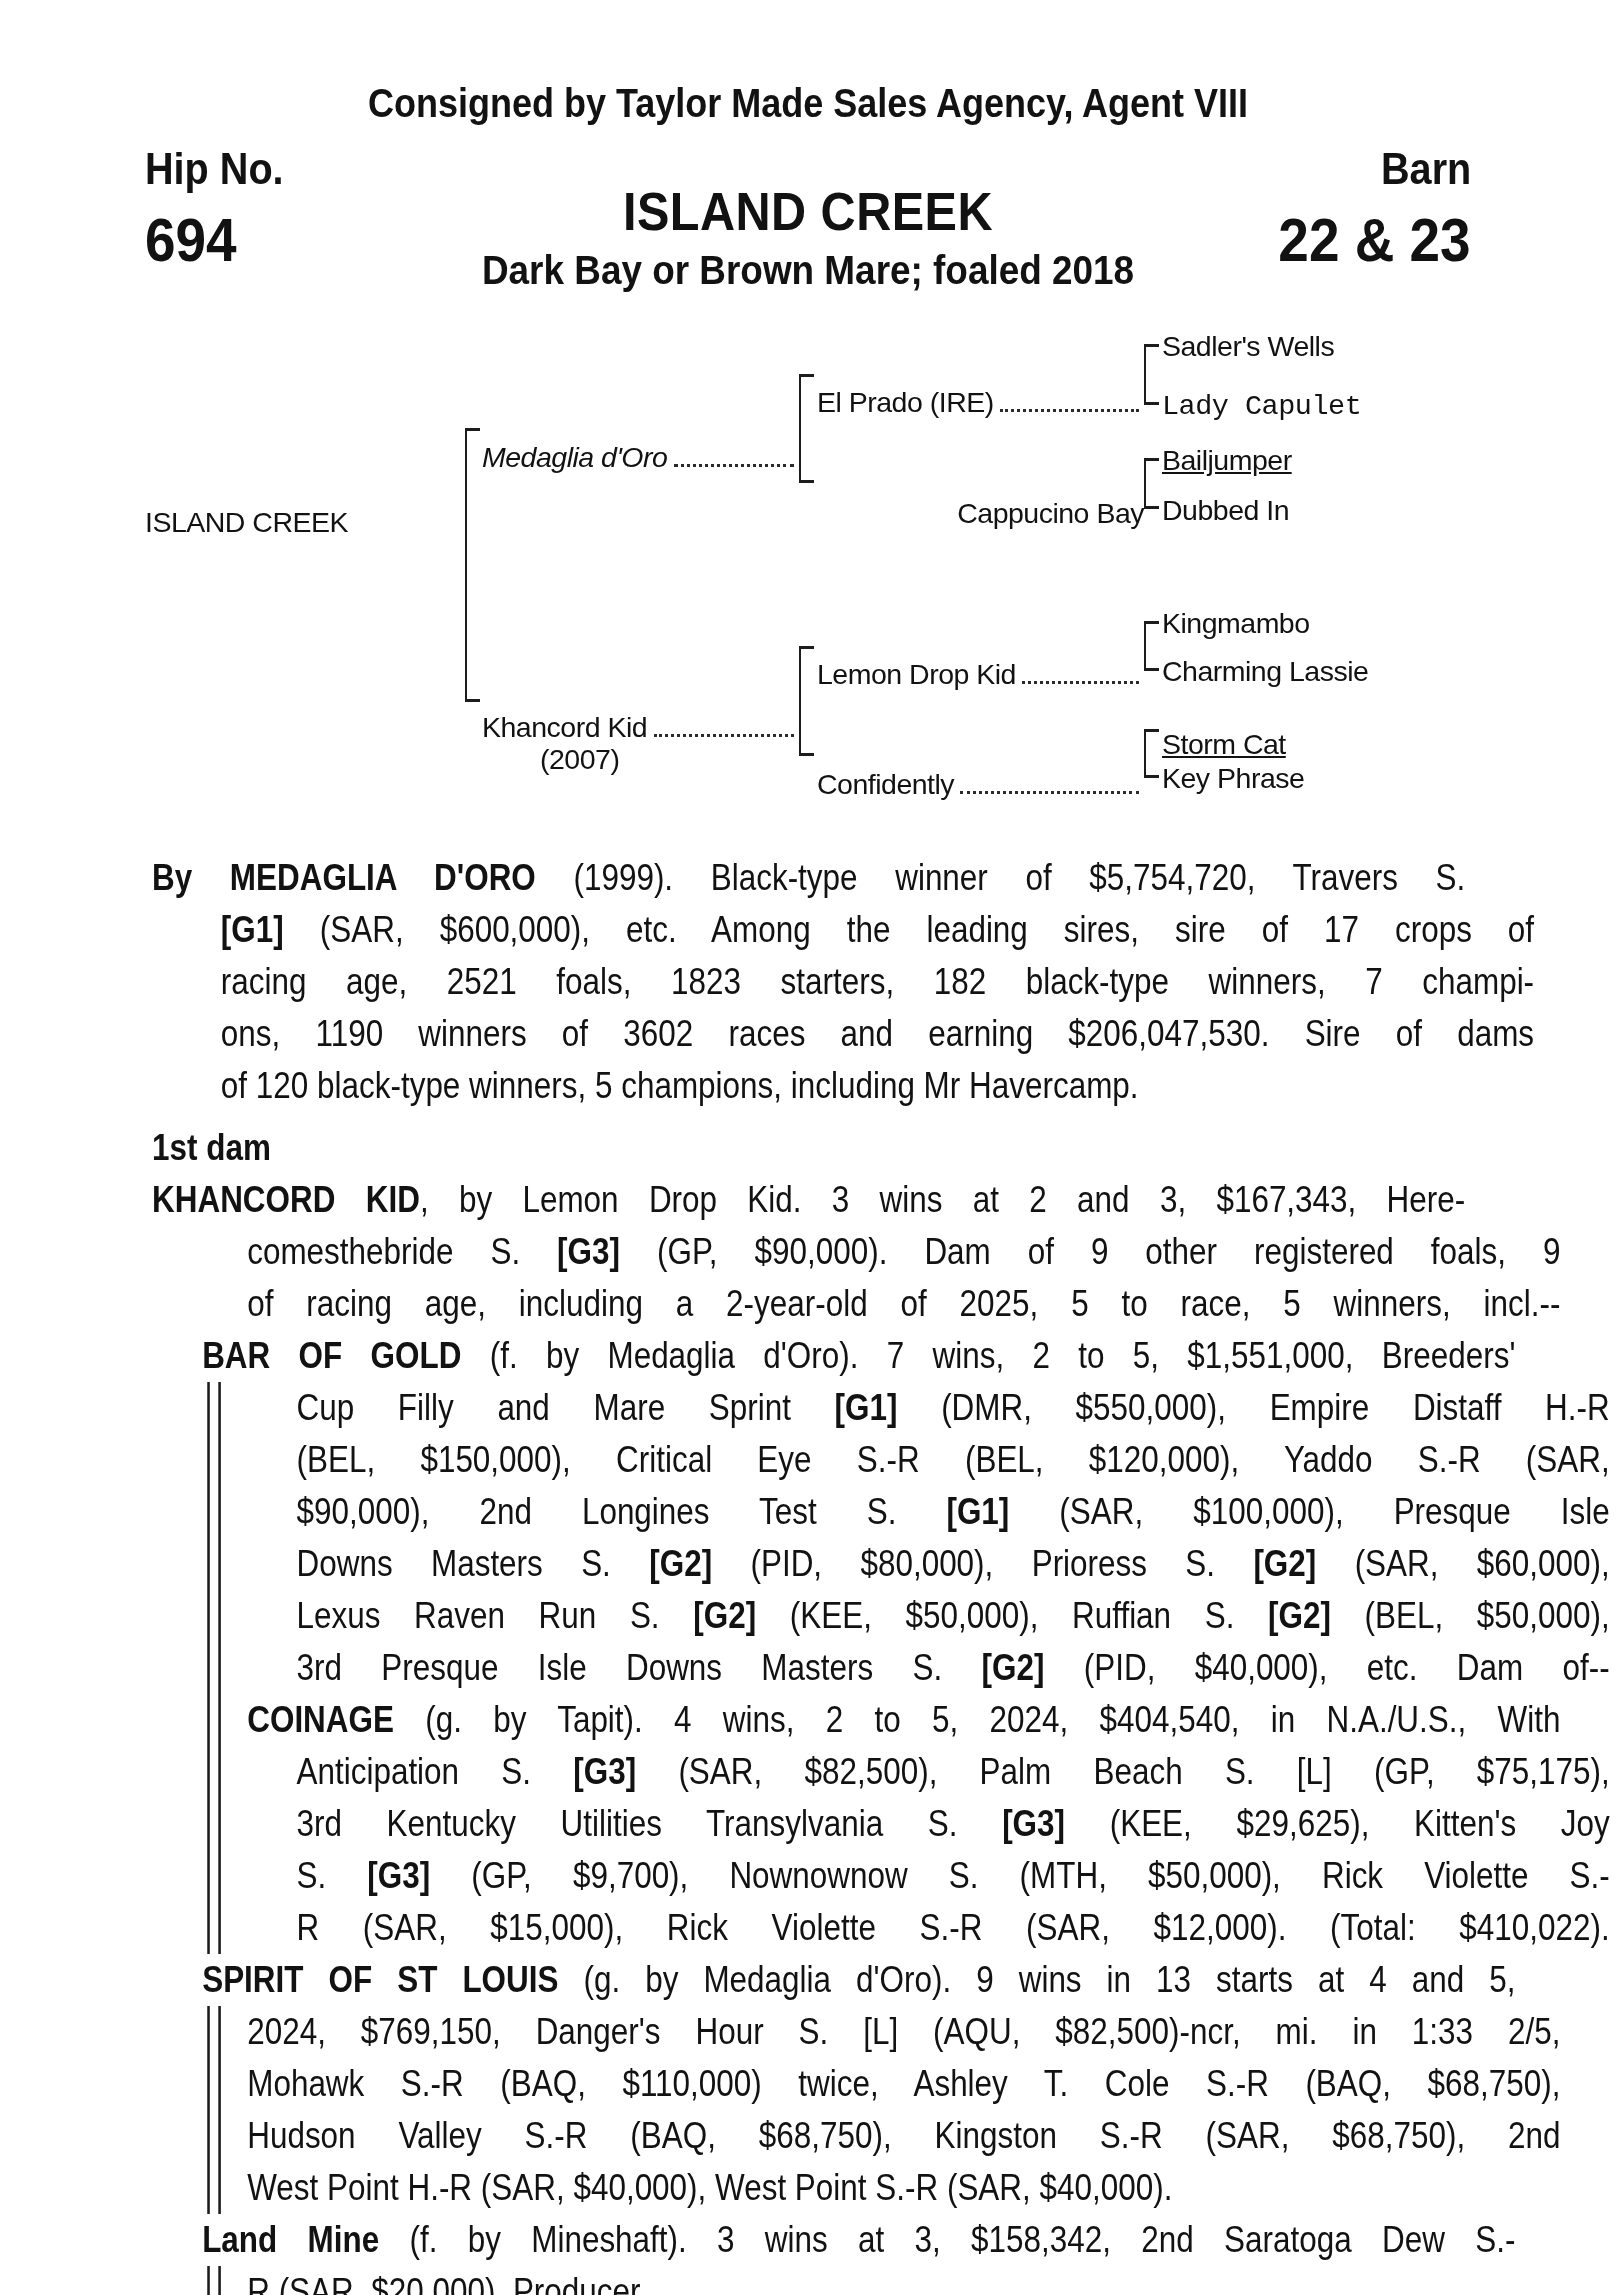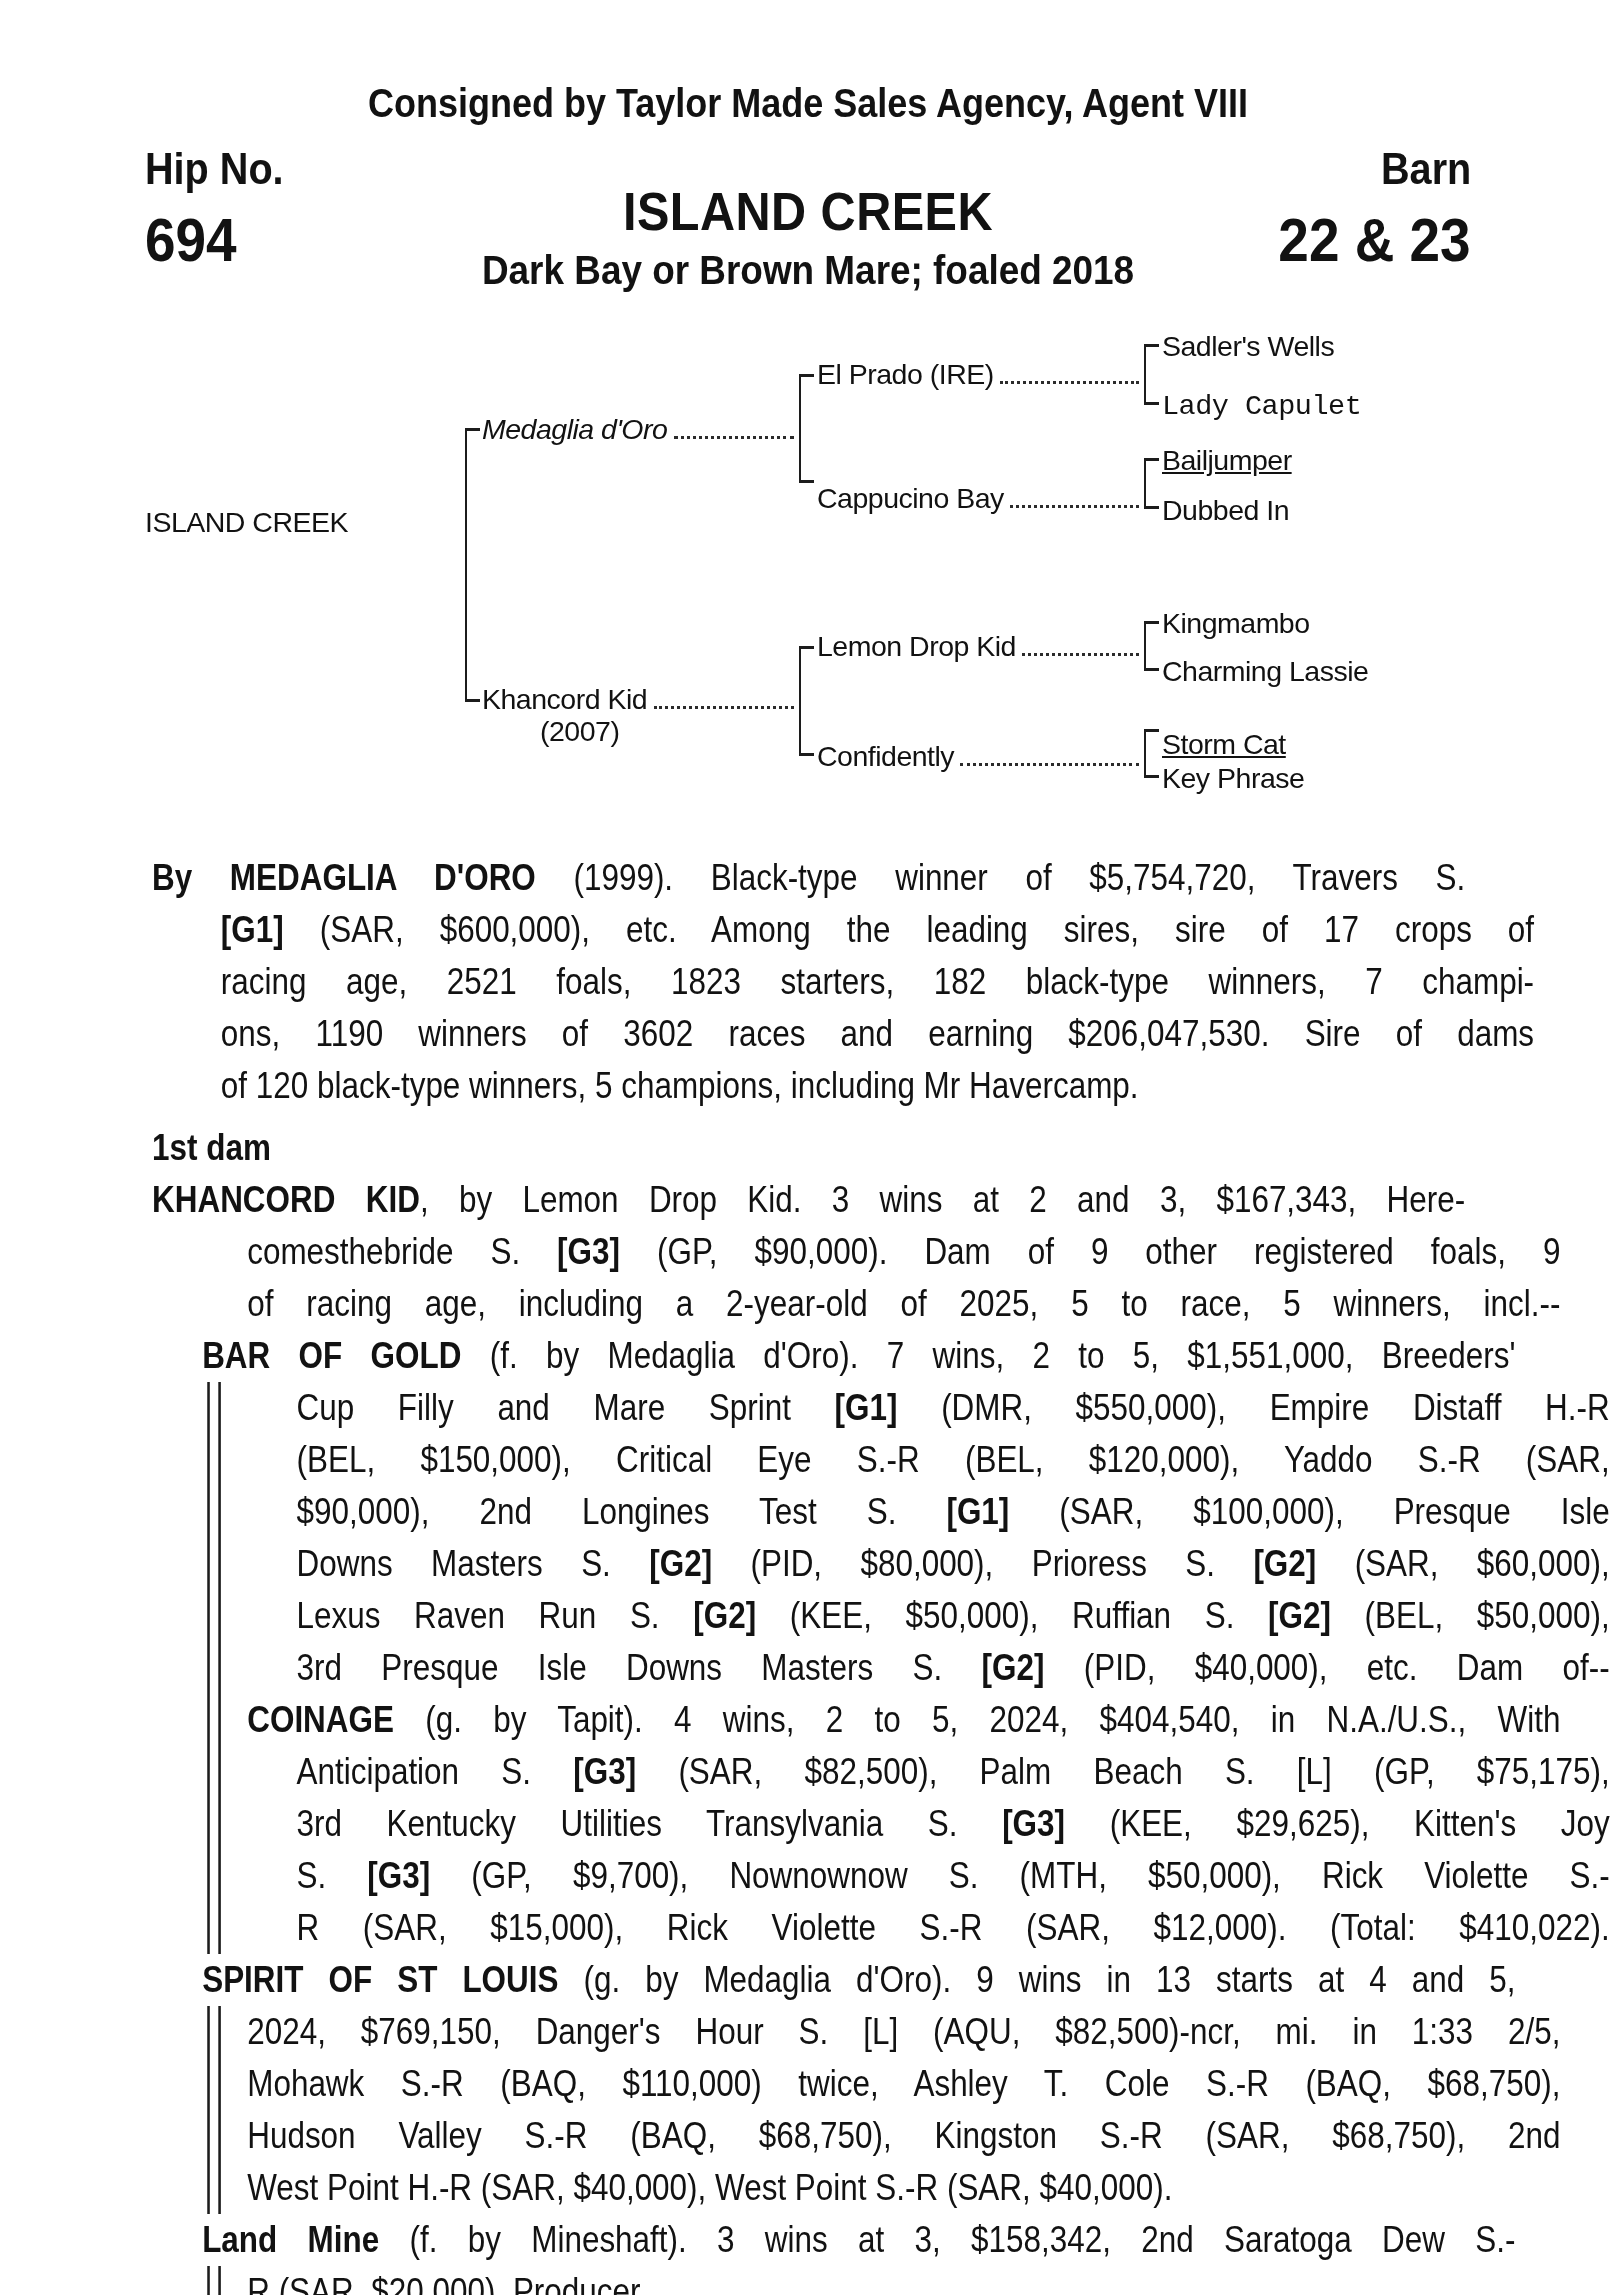--- a/index.html
+++ b/index.html
@@ -19,28 +19,28 @@
              text-align:right;transform:scaleX(.9);transform-origin:100% 0;}
   .title{position:absolute;top:180px;left:0;width:100%;text-align:center;
          font-size:54px;font-weight:bold;letter-spacing:0.5px;transform:scaleX(.9);}
   .desc{position:absolute;top:247px;left:0;width:100%;text-align:center;
         font-size:41px;font-weight:bold;transform:scaleX(.9);}
 
   
   .ped{position:absolute;left:145px;top:312px;width:1327px;height:537px;
        font-size:28.5px;letter-spacing:-0.5px;}
   .ped .subject{position:absolute;left:0;top:194px;}
-  .prow{position:absolute;display:flex;align-items:flex-end;height:31px;}
+  .prow{position:absolute;display:flex;align-items:flex-end;height:31px;margin-top:28px;}
   .prow .nm{white-space:nowrap;}
   .prow .leader{flex:1;border-bottom:3.2px dotted #2b2b2b;margin:0 5.5px 6.9px 6.4px;}
   .r-med {left:337px;top:103px;width:317px;font-style:italic;}
   .r-khan{left:337px;top:373px;width:317px;}
   .r-khan .sub{position:absolute;left:58px;top:30px;}
   .r-elprado{left:672px;top:48px;width:327px;}
-  .r-capp   {left:672px;top:172px;width:327px;}
+  .r-capp   {left:672px;top:157px;width:327px;flex-direction:column;}
   .r-lemon  {left:672px;top:320px;width:327px;text-align:center;}
   .r-conf   {left:672px;top:430px;width:327px;}
   .g3{position:absolute;left:1017px;white-space:nowrap;}
   .r-sad  {top:18.4px;}  .r-lady {top:78px;font-family:Liberation Mono, monospace;}
   .r-bail {top:132px;text-decoration:underline;} .r-dub  {top:182px;}
   .r-king {top:295px;} .r-charm{top:343px;}
   .r-storm{top:416px;text-decoration:underline;} .r-key  {top:450px;}
   .brk{position:absolute;border-left:2.8px solid #1c1c1c;}
   .brk::before,.brk::after{content:"";position:absolute;left:0;width:13px;height:2.8px;background:#1c1c1c;}
   .brk::before{top:0;} .brk::after{bottom:0;}

